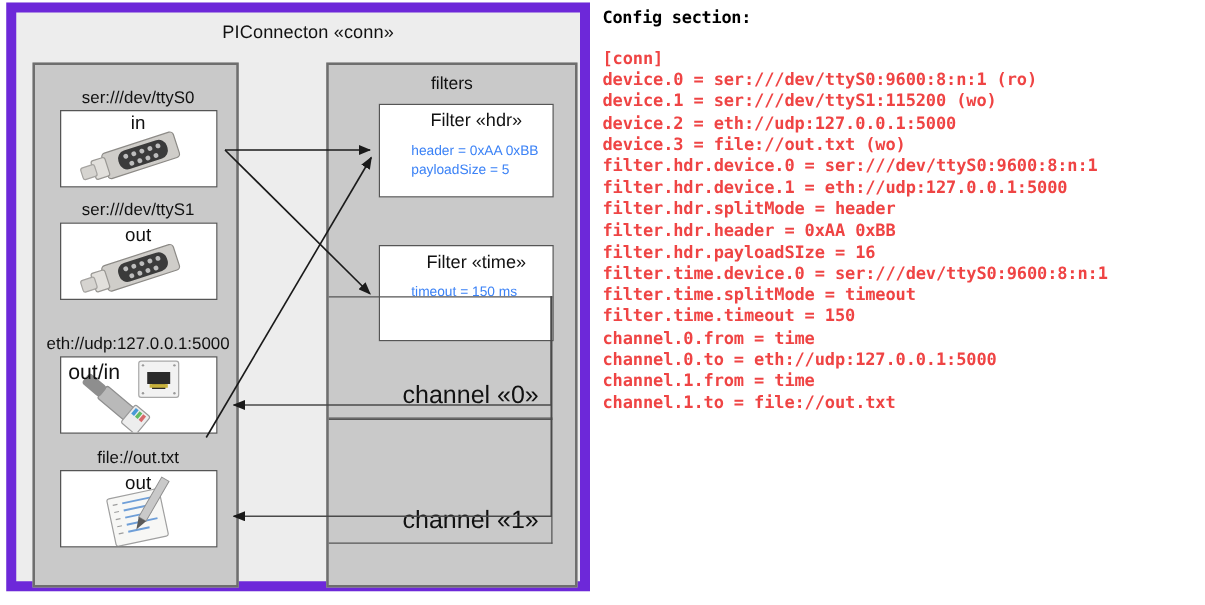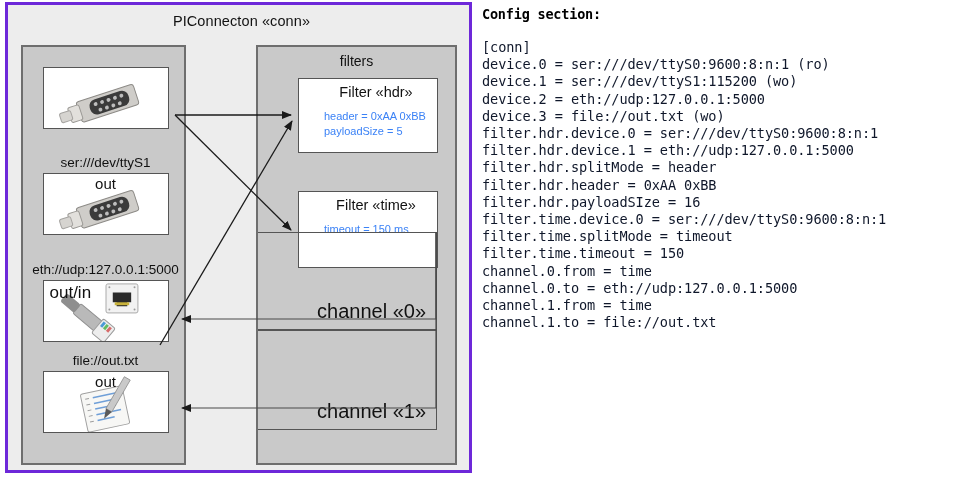--- a/index.html
+++ b/index.html
@@ -3,21 +3,21 @@
 <meta charset="utf-8">
 <style>
   html,body{margin:0;padding:0;background:#ffffff;}
   body{width:964px;height:484px;font-family:"Liberation Sans",sans-serif;overflow:hidden;}
 
   #root{position:relative;width:964px;height:484px;background:#ffffff;}
 
   
   .diagram-frame{
     position:absolute;left:5px;top:2px;width:467px;height:471px;
-    border:3px solid #6d28d9;background:#ededed;box-sizing:border-box;
+    border:8px solid #6d28d9;background:#ededed;box-sizing:border-box;
   }
   .diagram-title{
     position:absolute;left:0;top:8px;width:467px;text-align:center;
     font-size:14.5px;color:#111;letter-spacing:.1px;
   }
 
   
   .pkg{
     position:absolute;background:#c9c9c9;border:2px solid #6e6e6e;box-sizing:border-box;
   }
@@ -85,36 +85,38 @@
   .config{
     position:absolute;left:482px;top:6px;width:478px;
   }
   .config-heading{
     font-family:"DejaVu Sans Mono","Liberation Mono",monospace;
     font-weight:bold;font-size:13.5px;color:#000;letter-spacing:-0.2px;
   }
   .config-body{
     margin-top:17px;
     font-family:"DejaVu Sans Mono","Liberation Mono",monospace;
-    font-size:13.6px;line-height:17.2px;color:#0f172a;white-space:pre;letter-spacing:-0.1px;
+    font-size:13.6px;line-height:17.2px;color:#ef4444;white-space:pre;letter-spacing:-0.1px;font-weight:bold;
   }
   .config-line{white-space:pre;}
 </style>
 </head>
 <body>
 
 <div id="root">
 
   <div class="diagram-frame">
     <div class="diagram-title">PIConnecton «conn»</div>
 
     <div class="pkg devices-pkg">
 
       <div class="dev dev0">
-        <div class="dev-box">
+        <div class="dev-caption">ser:///dev/ttyS0</div>
+        <div class="dev-box">
+          <div class="dev-label">in</div>
           <svg class="dev-art" viewBox="0 0 126 62">
             <g transform="rotate(-18 63 38)">
               <rect x="34" y="26" width="62" height="22" rx="3" fill="#cfcdc9" stroke="#8c8a86" stroke-width="1"></rect>
               <rect x="46" y="29" width="42" height="16" rx="7" fill="#3b3b3b"></rect>
               <g fill="#bdbdbd">
                 <circle cx="53" cy="34" r="2"></circle>
                   <circle cx="60" cy="34" r="2"></circle>
                   <circle cx="67" cy="34" r="2"></circle>
                 <circle cx="74" cy="34" r="2"></circle>
                   <circle cx="81" cy="34" r="2"></circle>

